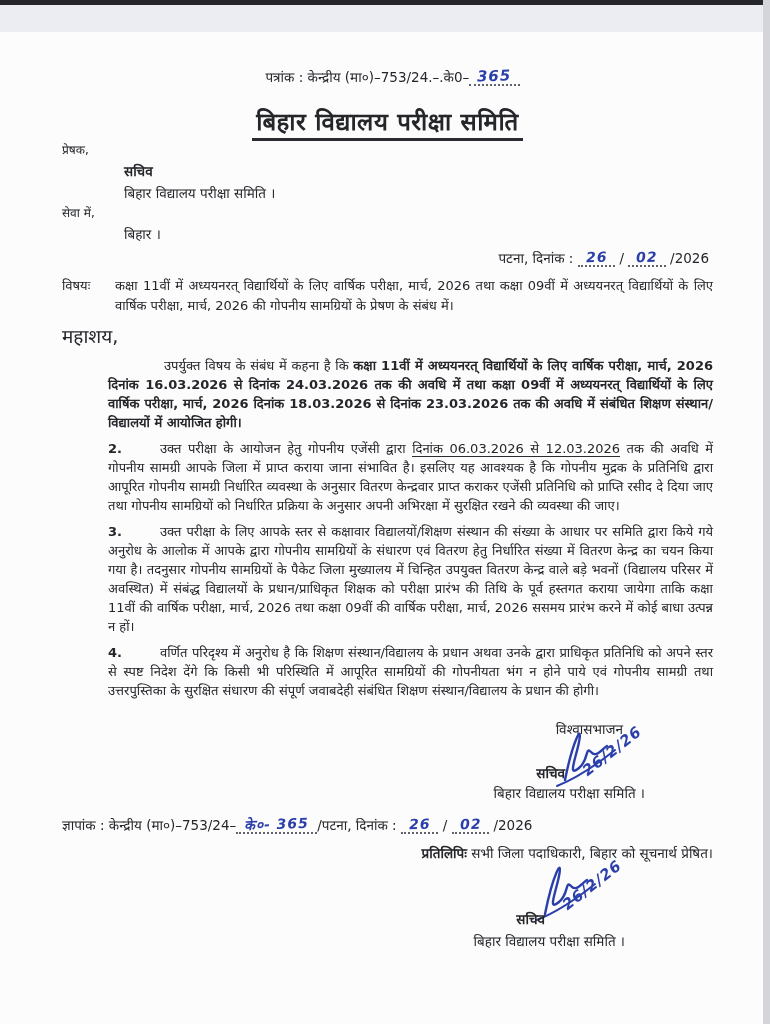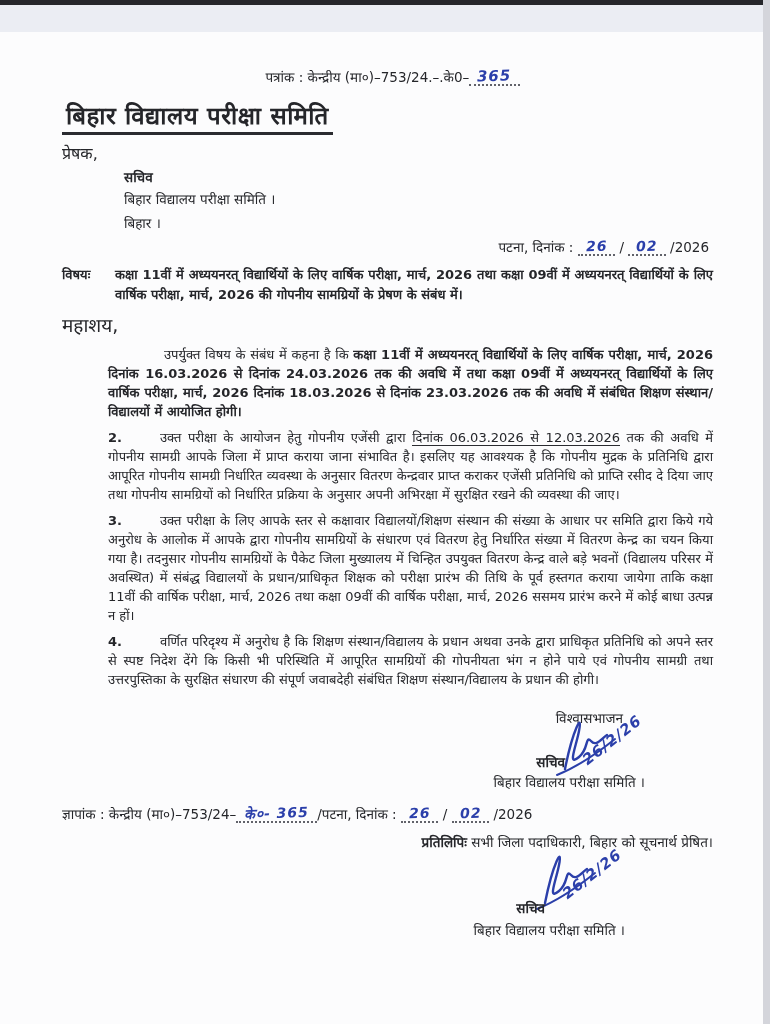--- a/index.html
+++ b/index.html
@@ -10,33 +10,33 @@
     position:relative; width:770px; height:1024px; margin:0 auto;
     background:#fcfcfd; overflow:hidden; color:#25262a;
   }
   .scan-topbar { position:absolute; top:0; left:0; right:0; height:5px; background:#26262b; }
   .scan-topband { position:absolute; top:5px; left:0; right:0; height:27px; background:#ebedf3; }
   .scan-rightedge { position:absolute; top:0; right:0; bottom:0; width:7px; background:#d4d5db; }
 
   .content { position:absolute; top:32px; left:0; right:7px; padding:36px 50px 0 62px; }
 
   .ref-line { text-align:center; font-size:13.5px; padding-left:10px; white-space:nowrap; }
-  .title-wrap { text-align:left; margin-top:12px; }
+  .title-wrap { text-align:center; margin-top:18px; }
   .doc-title {
     display:inline-block; font-size:24px; font-weight:bold; letter-spacing:.5px;
     border-bottom:3px solid #2a2b30; padding:0 4px 1px 4px;
   }
 
-  .addr-label { font-size:16px; margin-top:7px; }
+  .addr-label { font-size:12px; }
   .addr-lines { margin-left:62px; font-size:13.5px; line-height:22px; margin-top:2px; }
   .b { font-weight:bold; }
 
   .date-line { text-align:right; font-size:13.5px; margin-top:4px; padding-right:4px; }
 
-  .subject { display:flex; margin-top:9px; font-size:13px; line-height:20px; font-weight:bold; }
+  .subject { display:flex; margin-top:9px; font-size:13px; line-height:20px; font-weight:normal; }
   .subject-label { flex:0 0 53px; }
   .subject-text { flex:1; text-align:justify; }
 
   .salutation { font-size:19px; margin-top:7px; }
 
   .para { font-size:13px; line-height:19px; text-align:justify; margin-top:7px;margin-left:46px; }
   .para.indent1 { text-indent:56px; }
   .pnum { display:inline-block; width:52px; font-weight:bold; text-indent:0; }
   .hl { font-weight:normal; border-bottom:1.5px solid #2a2b30; }
 
@@ -88,20 +88,21 @@
     <div class="title-wrap">
       <span class="doc-title">बिहार विद्यालय परीक्षा समिति</span>
     </div>
 
     <div class="addr-label">प्रेषक,</div>
     <div class="addr-lines">
       <div class="b">सचिव</div>
       <div>बिहार विद्यालय परीक्षा समिति ।</div>
     </div>
 
+    <div class="addr-label">सेवा में,</div>
     <div class="addr-lines">
       <div>बिहार ।</div>
     </div>
 
     <div class="date-line">
       <span>पटना, दिनांक :</span>
       <span class="dotline"><span class="hw hw-small">26</span></span>
       <span>/</span>
       <span class="dotline"><span class="hw hw-small">02</span></span>
       <span>/</span><span>2026</span>

